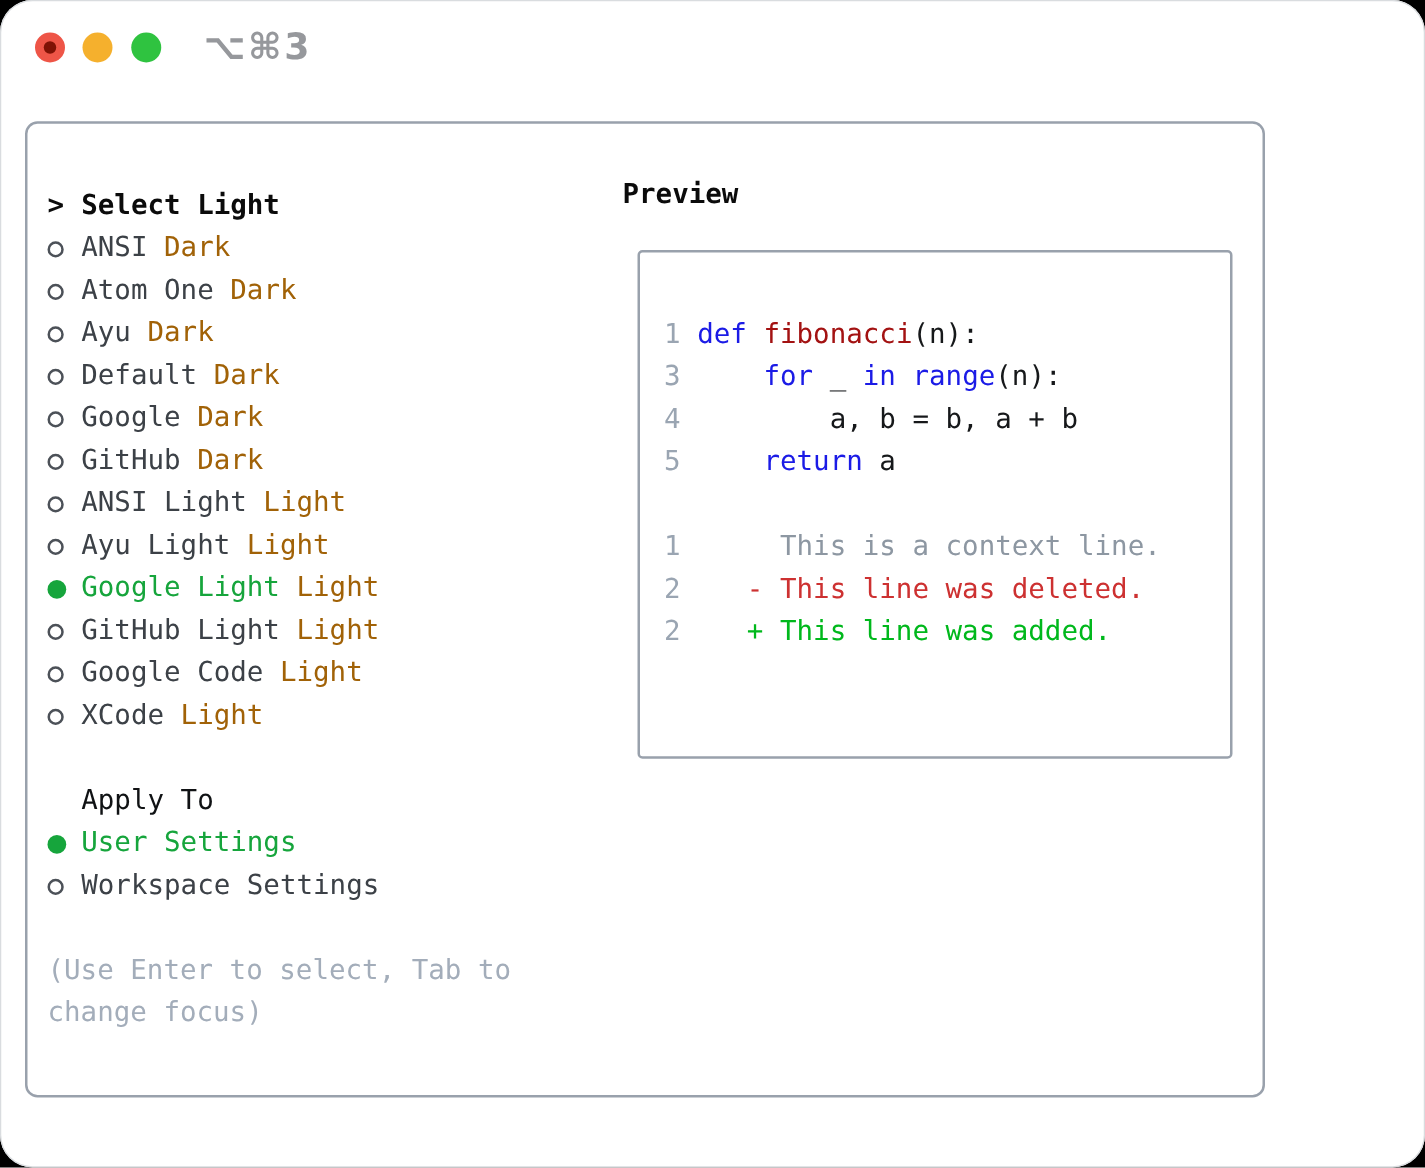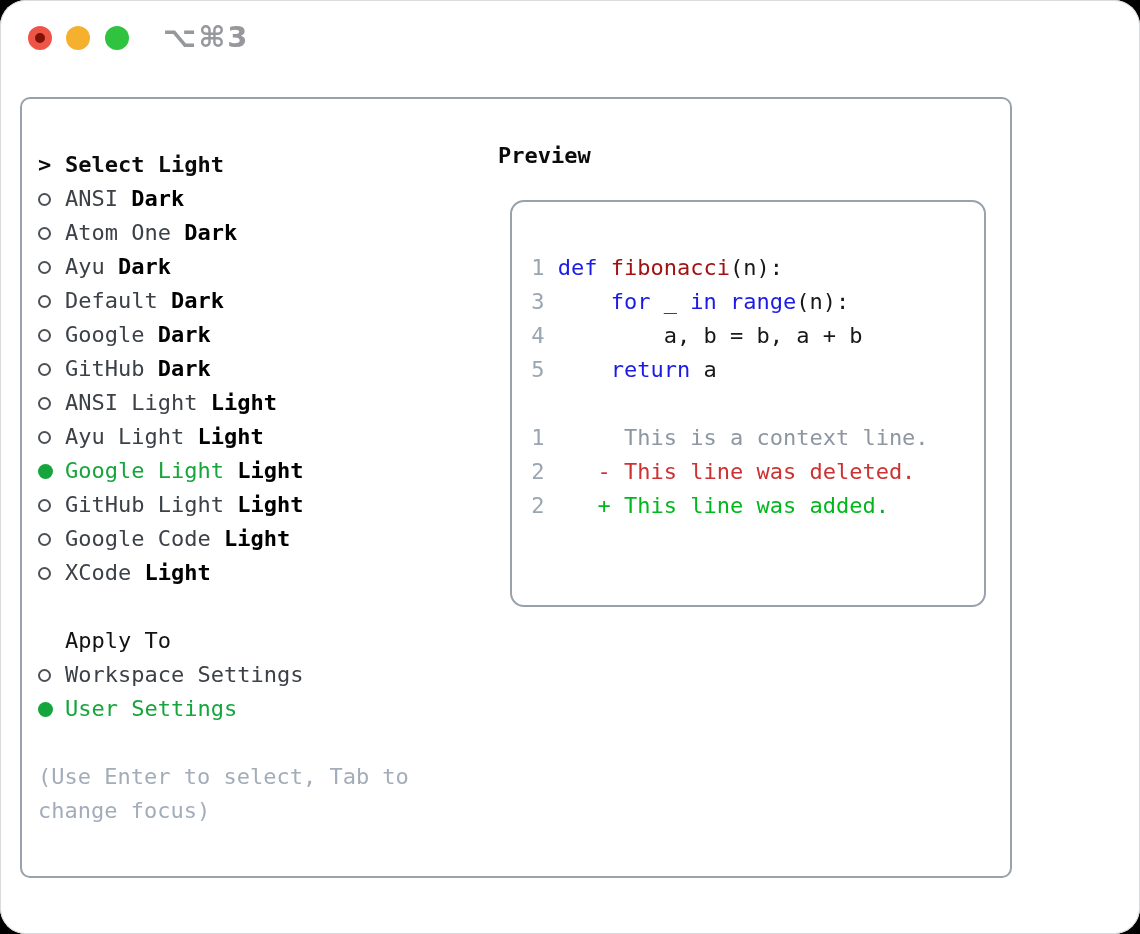--- a/index.html
+++ b/index.html
@@ -37,31 +37,31 @@
   .row { height:34px; display:flex; align-items:center; white-space:pre; }
   .marker { display:inline-flex; width:27px; align-items:center; flex:none; }
   .prompt { font-weight:bold; color:#0b0b0b; }
   .header-label { font-weight:bold; color:#0b0b0b; }
   .apply-label { color:#101214; }
   .radio {
     width:13px; height:13px; border-radius:50%;
     border:2px solid #4c5158; box-sizing:border-box;
   }
   .radio.sel { width:15px; height:15px; border:none; }
-  .variant { color:#000000;font-weight:bold; }
+  .variant { color:#a16207; }
   .spacer { height:34px; }
   .hint { color:#a3adba; white-space:normal; width:400px; }
   
   .preview-label {
     position:absolute; left:498px; top:139px; height:34px; line-height:34px;
     font-size:22px; font-weight:bold; color:#0b0b0b;
   }
   .preview-box {
     position:absolute; left:510px; top:200px; width:476px; height:407px;
-    border:2px solid #99a1ac; border-radius:14px; box-sizing:border-box;
+    border:2px solid #99a1ac; border-radius:4px; box-sizing:border-box;
     padding:49px 0 0 6px; overflow:hidden; background:#fff;
   }
   .code-row { white-space:pre; height:34px; line-height:34px; font-size:22px; color:#16181a; }
 </style>
 </head>
 <body>
 
 <div class="window">
 
   <div class="tl-btn tl-close" style="background: rgb(238, 85, 71);">
@@ -89,22 +89,22 @@
         <div class="row"><span class="marker"><span class="radio sel" style="background: rgb(22, 165, 60);"></span></span><span style="color: rgb(22, 165, 60);">Google Light</span><span class="variant"> Light</span></div>
         <div class="row"><span class="marker"><span class="radio"></span></span><span>GitHub Light</span><span class="variant"> Light</span></div>
         <div class="row"><span class="marker"><span class="radio"></span></span><span>Google Code</span><span class="variant"> Light</span></div>
         <div class="row"><span class="marker"><span class="radio"></span></span><span>XCode</span><span class="variant"> Light</span></div>
       </div>
     <div class="spacer"></div>
     <div class="row">
       <span class="marker"></span><span class="apply-label">Apply To</span>
     </div>
     <div>
+        <div class="row"><span class="marker"><span class="radio sel" style="background: rgb(22, 165, 60);"></span></span><span style="color: rgb(22, 165, 60);">User Settings</span></div>
         <div class="row"><span class="marker"><span class="radio"></span></span><span>Workspace Settings</span></div>
-        <div class="row"><span class="marker"><span class="radio sel" style="background: rgb(22, 165, 60);"></span></span><span style="color: rgb(22, 165, 60);">User Settings</span></div>
       </div>
     <div class="spacer"></div>
     <div class="hint">(Use Enter to select, Tab to change focus)</div>
   </div>
 
   <div class="preview-label">Preview</div>
   <div class="preview-box">
     <div>
         <div class="code-row"><span style="color: rgb(154, 165, 178);"> 1 </span><span style="color: rgb(27, 27, 230);">def</span><span style="color: rgb(22, 24, 26);"> </span><span style="color: rgb(163, 18, 18);">fibonacci</span><span style="color: rgb(22, 24, 26);">(n):</span></div>
         <div class="code-row"><span style="color: rgb(154, 165, 178);"> 3 </span><span style="color: rgb(22, 24, 26);">    </span><span style="color: rgb(27, 27, 230);">for</span><span style="color: rgb(22, 24, 26);"> _ </span><span style="color: rgb(27, 27, 230);">in</span><span style="color: rgb(22, 24, 26);"> </span><span style="color: rgb(27, 27, 230);">range</span><span style="color: rgb(22, 24, 26);">(n):</span></div>

